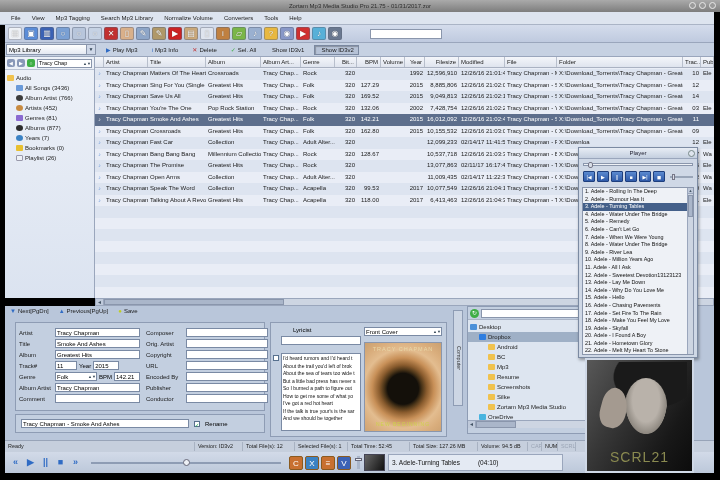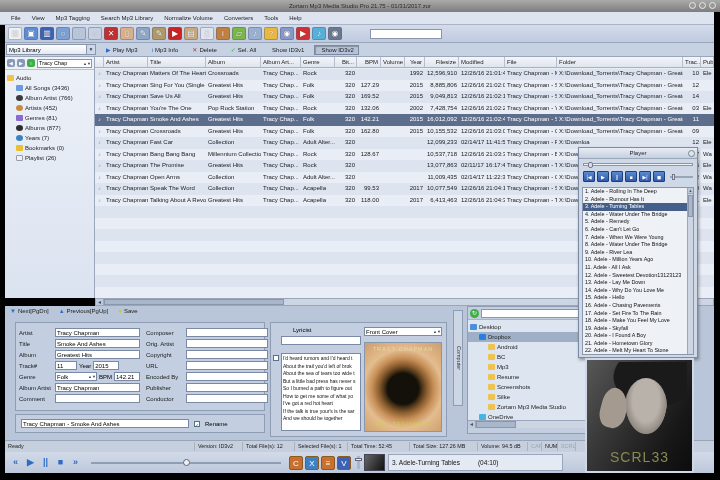--- a/index.html
+++ b/index.html
@@ -796,18 +796,18 @@
   <div class="npbox" data-name="now-playing-box">
     <span style="margin-left:3px" data-name="now-playing-title">3. Adele-Turning Tables</span>
     <span class="d" data-name="now-playing-duration">(04:10)</span>
   </div>
 </div>
 
 <div class="abs coverAD" data-name="adele-21-cover">
   <div class="hair"></div>
   <div class="face"></div>
   <div class="hand"></div>
-  <div class="txt"><span2></span2><span id="ad-name">SCRL</span><span>33</span></div>
+  <div class="txt"><span2></span2><span id="ad-name">SCRL</span><span>21</span></div>
 </div>
 
 <div class="abs frameL" data-name="screen-frame-left"></div>
 <div class="abs frameR" data-name="screen-frame-right"></div>
 <div class="abs frameB" data-name="screen-frame-bottom"></div>
 
 </body></html>

